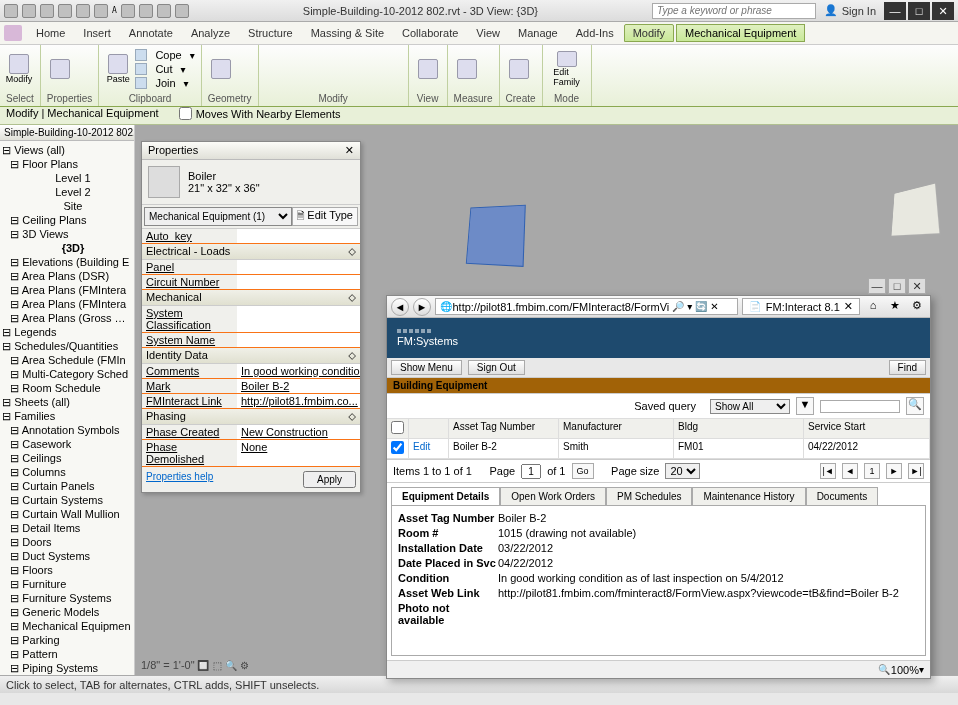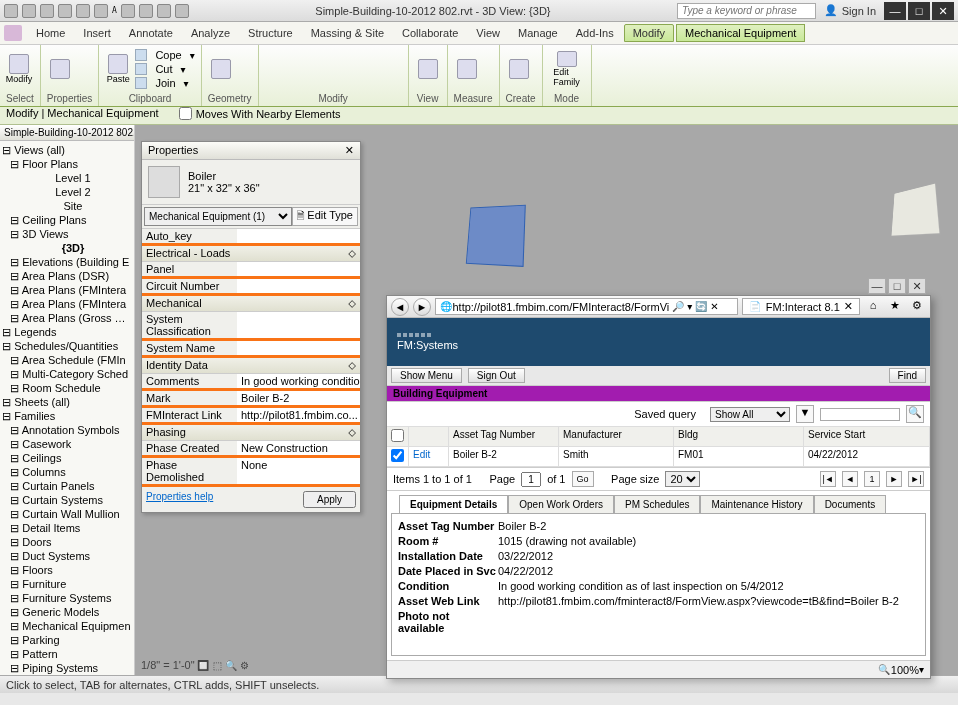--- a/index.html
+++ b/index.html
@@ -1,21 +1,21 @@
 <!DOCTYPE html>
 <html><head>
 <meta charset="utf-8">
 <style>
 * { margin: 0; padding: 0; box-sizing: border-box; font-family: "Segoe UI", Tahoma, sans-serif; font-size: 11px; }
 body { background: #e8e8e8; width: 958px; height: 705px; overflow: hidden; position: relative; }
 .titlebar { background: linear-gradient(#f0f0f0,#dcdcdc); height: 22px; display: flex; align-items: center; border-bottom: 1px solid #aaa; padding: 0 4px; }
 .titlebar .qat { display: flex; gap: 4px; align-items: center; }
 .titlebar .qat .ico { width: 14px; height: 14px; background: #c0c0c0; border: 1px solid #888; border-radius: 2px; }
 .titlebar .title { flex: 1; text-align: center; font-size: 11px; color: #333; }
-.titlebar .search { width: 139px; height: 16px; border: 1px solid #aaa; background: #fff; font-size: 10px; font-style: italic; color: #888; padding: 0 4px; }
+.titlebar .search { width: 164px; height: 16px; border: 1px solid #aaa; background: #fff; font-size: 10px; font-style: italic; color: #888; padding: 0 4px; }
 .titlebar .signin { font-size: 11px; color: #333; margin: 0 8px; display:flex; align-items:center; gap:4px;}
 .titlebar .winbtns { display: flex; gap: 2px; }
 .titlebar .winbtns .wb { width: 22px; height: 18px; background: #333; color: #fff; text-align: center; line-height: 18px; cursor: pointer; }
 .menubar { background: #f5f5f0; height: 20px; display: flex; align-items: center; padding: 11px 4px; gap: 2px; border-bottom: 1px solid #ccc; }
 .menubar .logo { width: 18px; height: 16px; background: #d8b8d8; border-radius: 2px; margin-right: 4px; }
 .menubar .tab { padding: 2px 8px; font-size: 11px; color: #333; cursor: pointer; }
 .menubar .tab.active { background: linear-gradient(#e0f0c0,#c8e898); border: 1px solid #8aa850; border-radius: 2px 2px 0 0; }
 .menubar .subtab { background: linear-gradient(#e0f0c0,#c8e898); padding: 2px 8px; border: 1px solid #8aa850; }
 .ribbon { background: linear-gradient(#fdfdfd,#e8f0d8); height: 62px; display: flex; border-bottom: 1px solid #8aa850; }
 .ribbon .group { border-right: 1px solid #c0d0a0; padding: 2px 6px; display: flex; flex-direction: column; justify-content: space-between; }
@@ -40,59 +40,59 @@
 .viewport { flex: 1; background: #a8a8a8; position: relative; overflow: hidden; }
 .proppanel { position: absolute; left: 6px; top: 16px; width: 220px; background: #f0f0ec; border: 1px solid #888; font-size: 10px; box-shadow: 2px 2px 4px rgba(0,0,0,0.2); }
 .proppanel .hdr { background: linear-gradient(#fcfcf8,#e0e0d8); padding: 2px 6px; display: flex; justify-content: space-between; border-bottom: 1px solid #bbb; }
 .proppanel .elem { display: flex; align-items: center; gap: 8px; padding: 6px; border-bottom: 1px solid #ccc; }
 .proppanel .elem .cube { width: 32px; height: 32px; background: #ddd; border: 1px solid #aaa; }
 .proppanel .elem .info { font-size: 10px; }
 .proppanel .selrow { display: flex; padding: 2px; border-bottom: 1px solid #ccc; }
 .proppanel .selrow select { flex: 1; font-size: 10px; }
 .proppanel .selrow .edt { font-size: 10px; padding: 0 4px; border: 1px solid #aaa; background: #f8f8f8; cursor: pointer; }
 .proppanel .pcat { background: linear-gradient(#f0f0e8,#e0e0d0); padding: 1px 4px; border-bottom: 1px solid #ccc; display:flex; justify-content:space-between;}
-.proppanel .prow { display: flex; border-bottom: 3px solid #f97316; }
+.proppanel .prow { display: flex; border-bottom: 1px solid #f97316; text-decoration: underline; }
 .proppanel .prow .pk { width: 95px; padding: 1px 4px; }
 .proppanel .prow .pv { flex: 1; padding: 1px 4px; background: #fff; white-space: nowrap; overflow: hidden; }
 .proppanel .foot { display: flex; justify-content: space-between; padding: 4px; }
 .proppanel .foot a { color: #0066cc; text-decoration: underline; font-size: 10px; }
 .proppanel .foot button { font-size: 10px; padding: 1px 12px; }
 .statusbar { background: linear-gradient(#f0f0f0,#d8d8d8); height: 18px; display: flex; align-items: center; padding: 0 6px; border-top: 1px solid #aaa; font-size: 10px; color: #333; }
 .iewin { position: absolute; left: 386px; top: 295px; width: 545px; height: 384px; background: #fff; border: 1px solid #888; box-shadow: 3px 3px 8px rgba(0,0,0,0.3); display: flex; flex-direction: column; }
 .iewin .iebar { background: linear-gradient(#f8f8f8,#e0e0e0); height: 22px; display: flex; align-items: center; padding: 0 4px; gap: 4px; border-bottom: 1px solid #bbb; }
 .iewin .iebar .nav { width: 18px; height: 18px; border: 1px solid #aaa; border-radius: 9px; text-align: center; line-height: 16px; cursor: pointer; background: linear-gradient(#fff,#ddd); }
 .iewin .iebar .url { flex: 1; border: 1px solid #aaa; background: #fff; padding: 1px 4px; font-size: 10px; height: 17px; display: flex; align-items: center; }
 .iewin .iebar .ietab { border: 1px solid #aaa; padding: 1px 6px; background: #fff; font-size: 10px; display:flex; gap:4px; align-items:center;}
 .iewin .iebar .win { width: 18px; height: 16px; text-align: center; cursor: pointer; }
-.iewin .fmheader { background: #1e4a6e; color: #fff; height: 48px; padding: 4px 10px; font-size: 16px; display:flex; flex-direction:column; justify-content:center;}
+.iewin .fmheader { background: #1e4a6e; color: #fff; height: 40px; padding: 4px 10px; font-size: 16px; display:flex; flex-direction:column; justify-content:center;}
 .iewin .fmheader .dots { display:flex; gap:2px; margin-bottom:2px;}
 .iewin .fmheader .dots .d { width:4px; height:4px; background:#fff; opacity:0.5;}
 .iewin .fmtoolbar { background: #e8e8e8; height: 20px; display: flex; align-items: center; padding: 0 4px; gap: 6px; border-bottom: 1px solid #ccc; }
 .iewin .fmtoolbar button { font-size: 10px; padding: 1px 8px; border: 1px solid #aaa; background: linear-gradient(#fff,#e0e0e0); cursor: pointer; }
 .iewin .fmtoolbar .spacer { flex: 1; }
-.iewin .fmsection { background: #a21caf; padding: 2px 6px; border-bottom: 1px solid #ccc; font-size: 10px; font-weight: bold; }
+.iewin .fmsection { background: #a16207; padding: 2px 6px; border-bottom: 1px solid #ccc; font-size: 10px; font-weight: bold; }
 .iewin .querybar { padding: 3px 6px; display: flex; justify-content: flex-end; align-items: center; gap: 6px; font-size: 10px; border-bottom: 1px solid #ddd; }
 .iewin .querybar select { font-size: 10px; width: 80px; margin-left: 8px; }
 .iewin .querybar input { font-size: 10px; width: 80px; border: 1px solid #aaa; }
 .iewin .querybar .sbtn { width: 18px; height: 18px; border: 1px solid #aaa; text-align: center; cursor: pointer; background: #f8f8f8; }
 .iewin .grid { border-bottom: 1px solid #ccc; }
 .iewin .grid .gh, .iewin .grid .gr { display: flex; border-bottom: 1px solid #ddd; }
 .iewin .grid .gh { background: #f0f0ec; }
 .iewin .grid .c { padding: 2px 4px; font-size: 10px; border-right: 1px solid #ddd; }
 .iewin .grid .cchk { width: 22px; text-align: center; }
 .iewin .grid .cact { width: 40px; color: #0066cc; cursor: pointer; }
 .iewin .grid .c1 { width: 110px; }
 .iewin .grid .c2 { width: 115px; }
 .iewin .grid .c3 { width: 130px; }
 .iewin .grid .c4 { flex: 1; }
 .iewin .pager { padding: 3px 6px; display: flex; align-items: center; gap: 6px; font-size: 10px; border-bottom: 1px solid #ccc; }
 .iewin .pager input { width: 20px; font-size: 10px; text-align: center; }
 .iewin .pager .pbtn { width: 16px; height: 16px; border: 1px solid #aaa; text-align: center; cursor: pointer; background: #f8f8f8; font-size: 9px; line-height: 14px; }
 .iewin .pager .spacer { flex: 1; }
-.iewin .tabs { display: flex; padding: 4px 4px 0 12px; gap: 0; }
+.iewin .tabs { display: flex; padding: 4px 4px 0 4px; gap: 0; }
 .iewin .tabs .t { border: 1px solid #aaa; padding: 3px 10px; font-size: 10px; background: #f0f0ec; cursor: pointer; border-bottom: none; }
 .iewin .tabs .t.active { background: #fff; font-weight: bold; }
 .iewin .details { border: 1px solid #aaa; margin: 0 4px 4px 4px; padding: 6px; flex: 1; font-size: 10px; background: #fff; }
 .iewin .details .dr { display: flex; margin-bottom: 3px; }
 .iewin .details .dk { width: 100px; font-weight: bold; }
 .iewin .details .dv { flex: 1; }
 .iewin .iestatus { background: #f0f0f0; height: 18px; border-top: 1px solid #ccc; display: flex; justify-content: flex-end; align-items: center; padding: 0 6px; font-size: 10px; }
 .scalebar { position: absolute; left: 6px; bottom: 4px; font-size: 10px; color: #444; }
 .viewcube { position: absolute; right: 20px; top: 60px; width: 50px; height: 50px; background: #e8e8e0; border: 1px solid #aaa; transform: perspective(100px) rotateX(20deg) rotateY(-25deg); }
 .boiler3d { position: absolute; left: 330px; top: 80px; width: 60px; height: 60px; background: rgba(70,120,220,0.6); border: 1px solid #3060b0; transform: perspective(200px) rotateY(-20deg) rotateX(10deg); }

